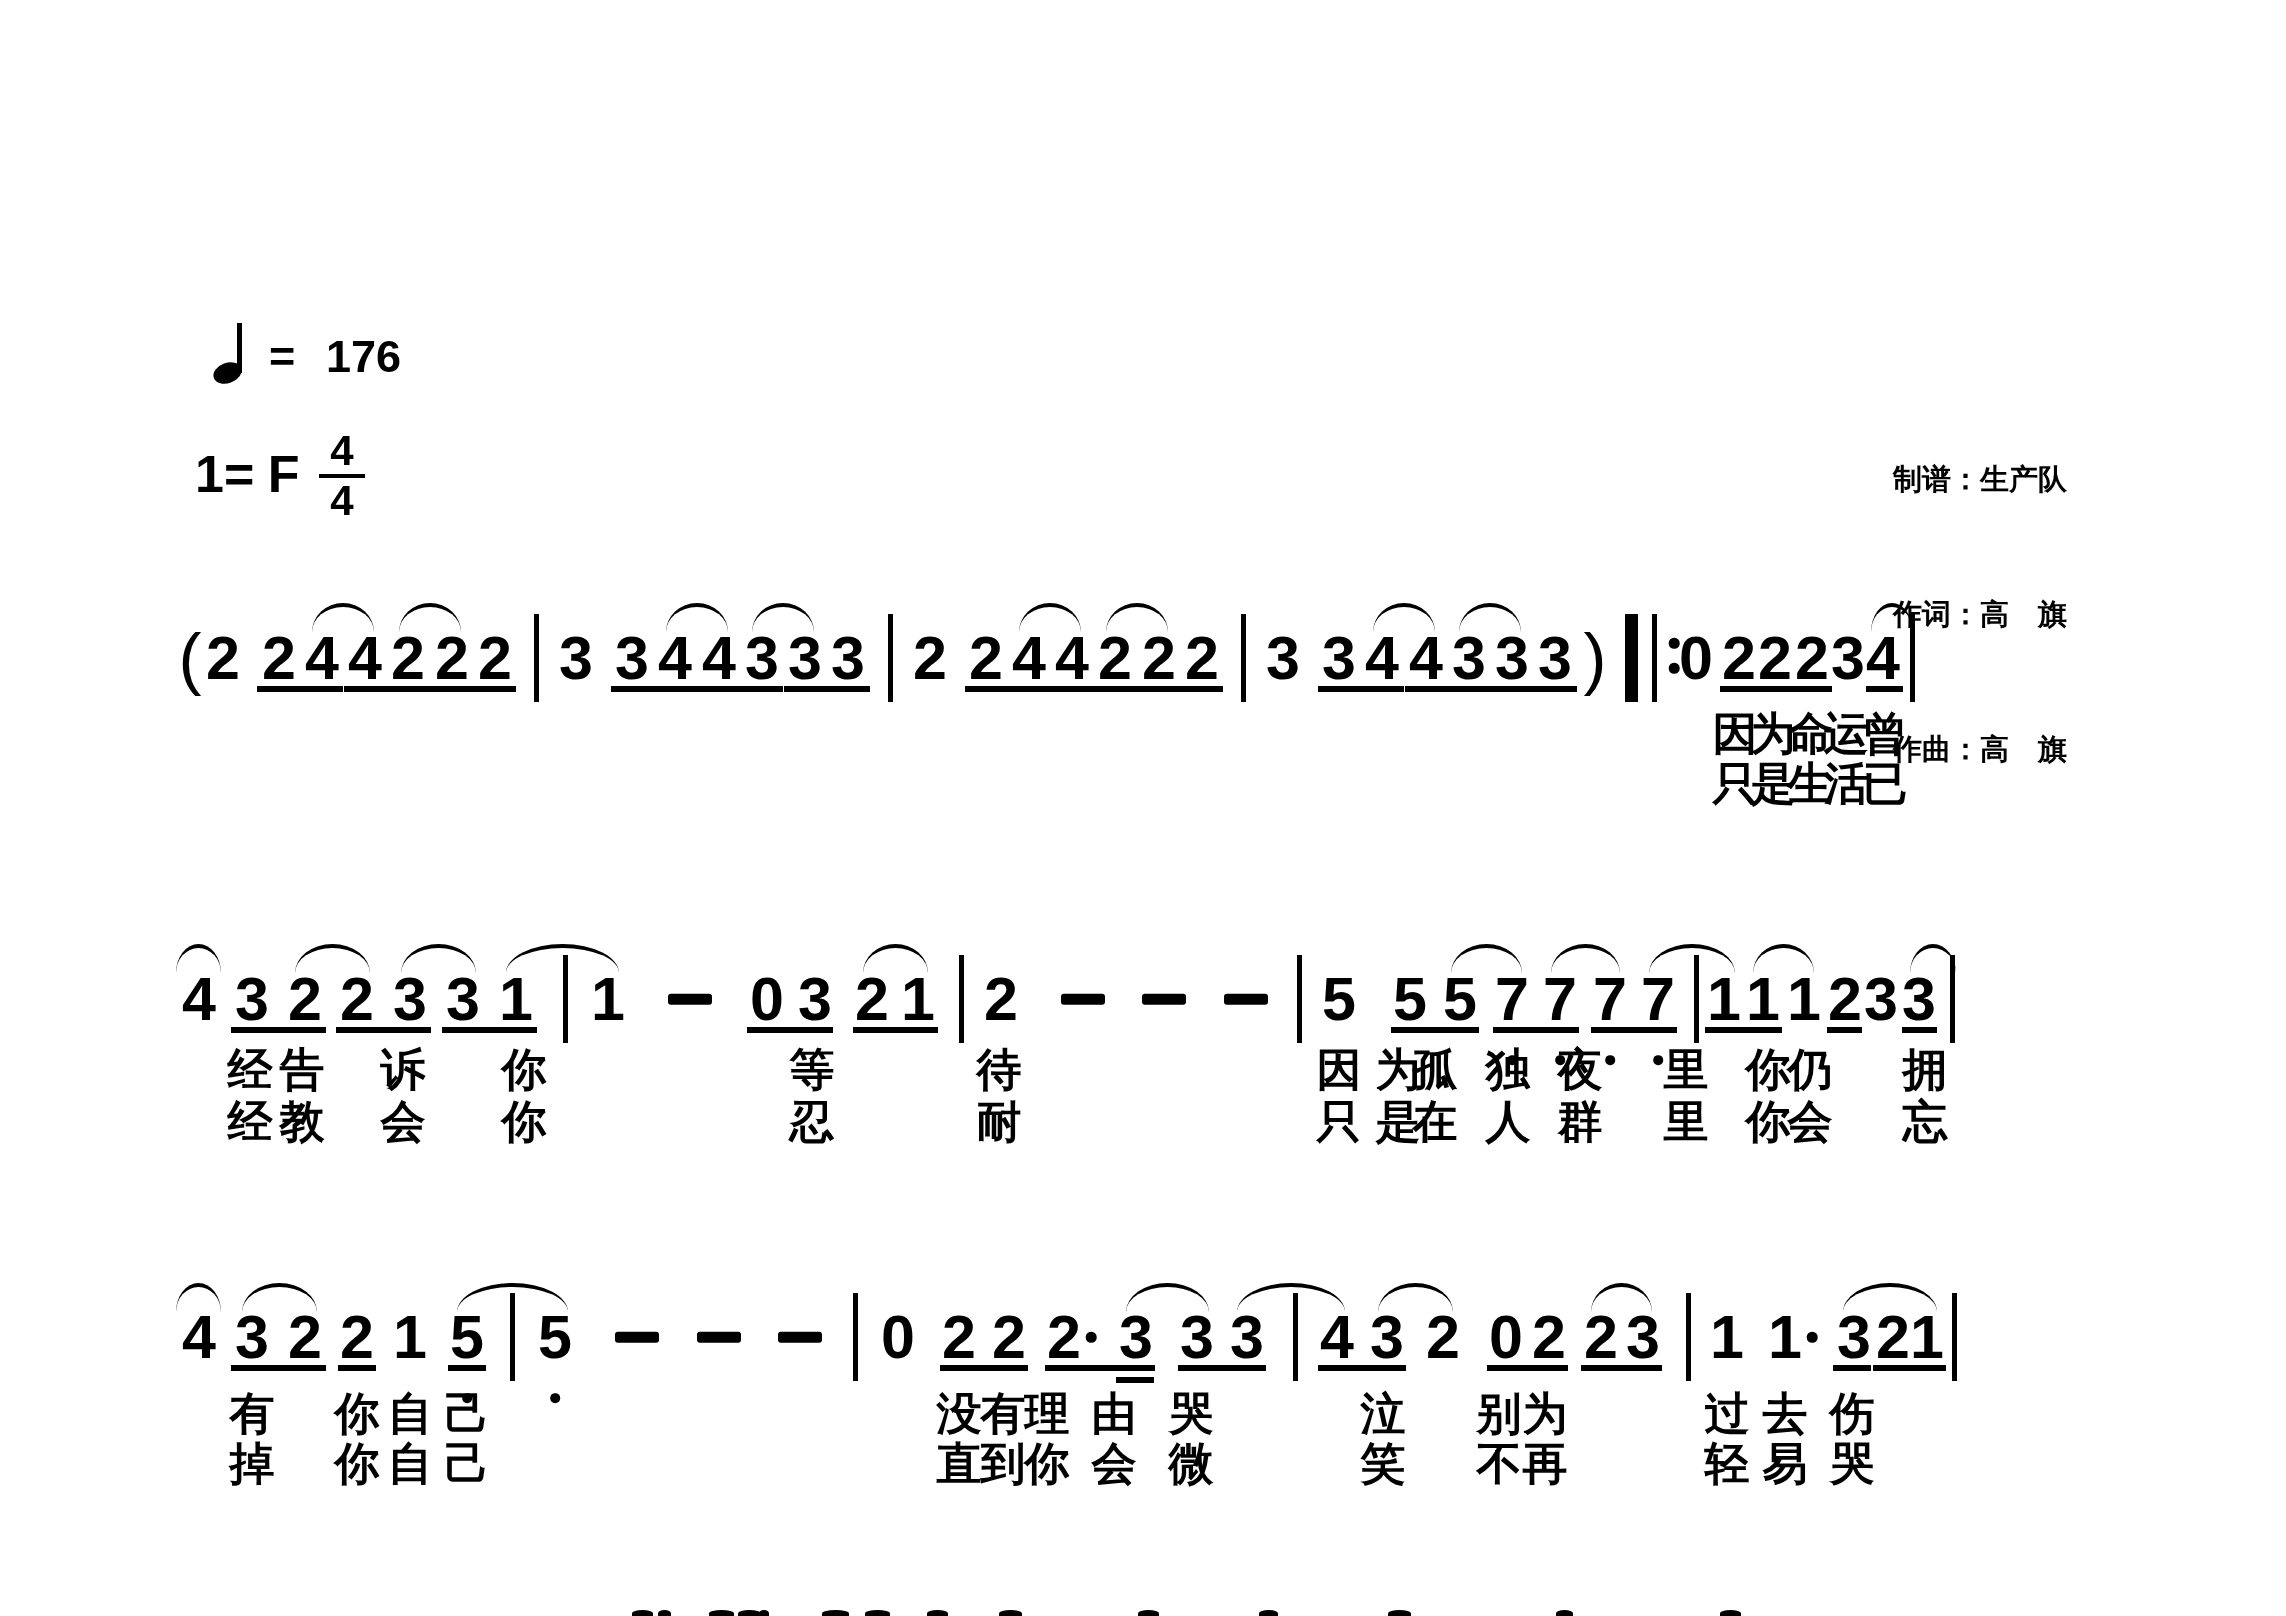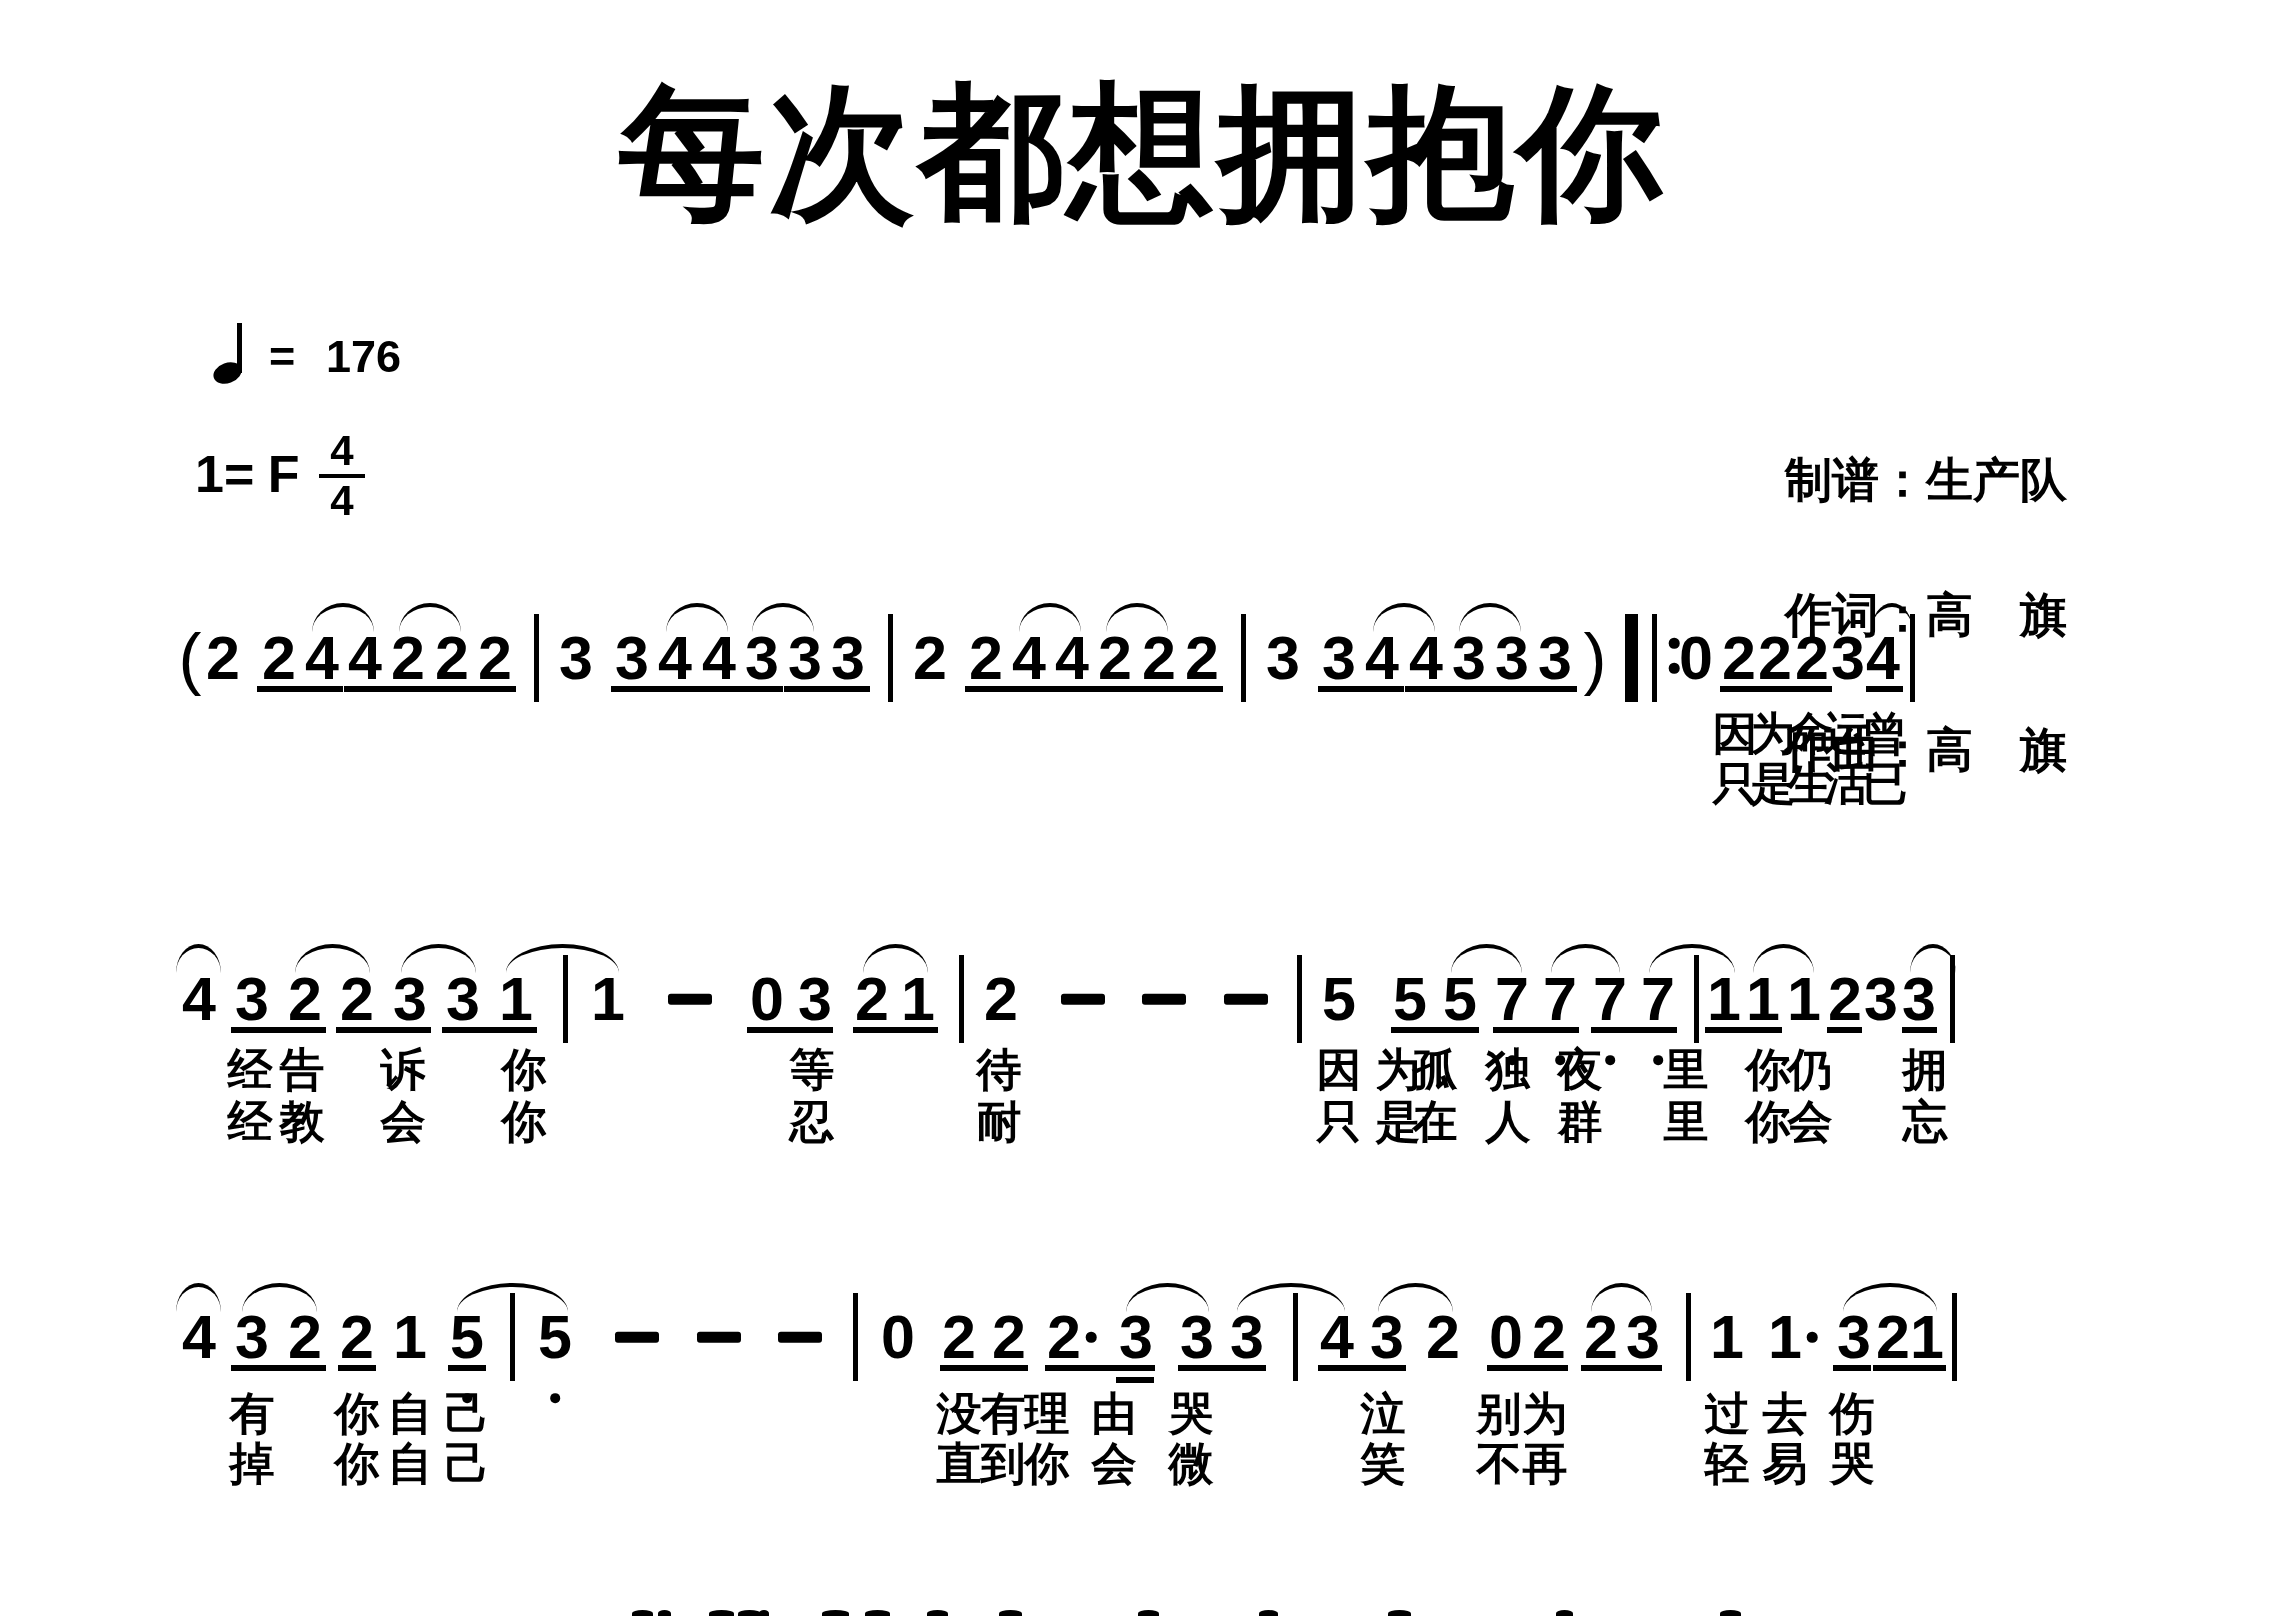--- a/index.html
+++ b/index.html
@@ -15,21 +15,21 @@
          border-radius:50%;transform:rotate(-20deg);}
   .qstem{position:absolute;left:24px;top:0;width:4.8px;height:50px;background:#000;}
   .tempo-eq{position:absolute;left:56px;top:7.7px;font-size:45px;font-weight:600;}
   .tempo-bpm{position:absolute;left:113px;top:7.7px;font-size:45px;font-weight:600;}
   .keysig{position:absolute;left:195px;top:444px;font-size:52px;font-weight:600;}
   .keysig .tonic{margin-left:13.4px;}
   .timesig{position:absolute;left:317px;top:430px;width:50px;text-align:center;
            font-size:42px;font-weight:700;line-height:1.0;}
   .frac-line{width:46px;height:3.8px;background:#000;margin:1.9px auto;}
   .credits{position:absolute;right:219px;top:367px;text-align:left;
-           font-size:47px;font-weight:600;line-height:45px;white-space:pre;}
+           font-size:29px;font-weight:600;line-height:45px;white-space:pre;}
   .credit-row{display:block;}
   
   .note{position:absolute;transform:translate(-50%,-50%);font-size:61px;font-weight:700;line-height:1;}
   .paren{position:absolute;transform:translate(-50%,-50%);font-size:69px;font-weight:400;line-height:1;}
   .barline{position:absolute;width:4.8px;background:#000;}
   .barline.thick{width:12.5px;}
   .beam{position:absolute;height:5.8px;background:#000;}
   .beam2{position:absolute;height:5.8px;background:#000;}
   .arc{position:absolute;height:25px;border-top:4.8px solid #000;
        border-radius:50% 50% 0 0 / 100% 100% 0 0;}
@@ -37,21 +37,20 @@
   .odot{position:absolute;width:9.6px;height:9.6px;background:#000;border-radius:50%;transform:translate(-50%,-50%);}
   .adot{position:absolute;width:10.6px;height:10.6px;background:#000;border-radius:50%;transform:translate(-50%,-50%);}
   .rdot{position:absolute;width:10.6px;height:10.6px;background:#000;border-radius:50%;transform:translate(-50%,-50%);}
   .lyric{position:absolute;transform:translate(-50%,0);font-size:45px;font-weight:600;line-height:1;}
   .frag{position:absolute;background:#000;border-radius:50% 50% 0 0;}
 </style>
 </head>
 <body>
 
 <div class="page">
-  <div class="title">每次都想拥抱你</div>
 
   <div class="tempo">
     <span class="qnote">
       <span class="qstem"></span>
       <span class="qhead"></span>
     </span>
     <span class="tempo-eq">=</span>
     <span class="tempo-bpm">176</span>
   </div>
 

